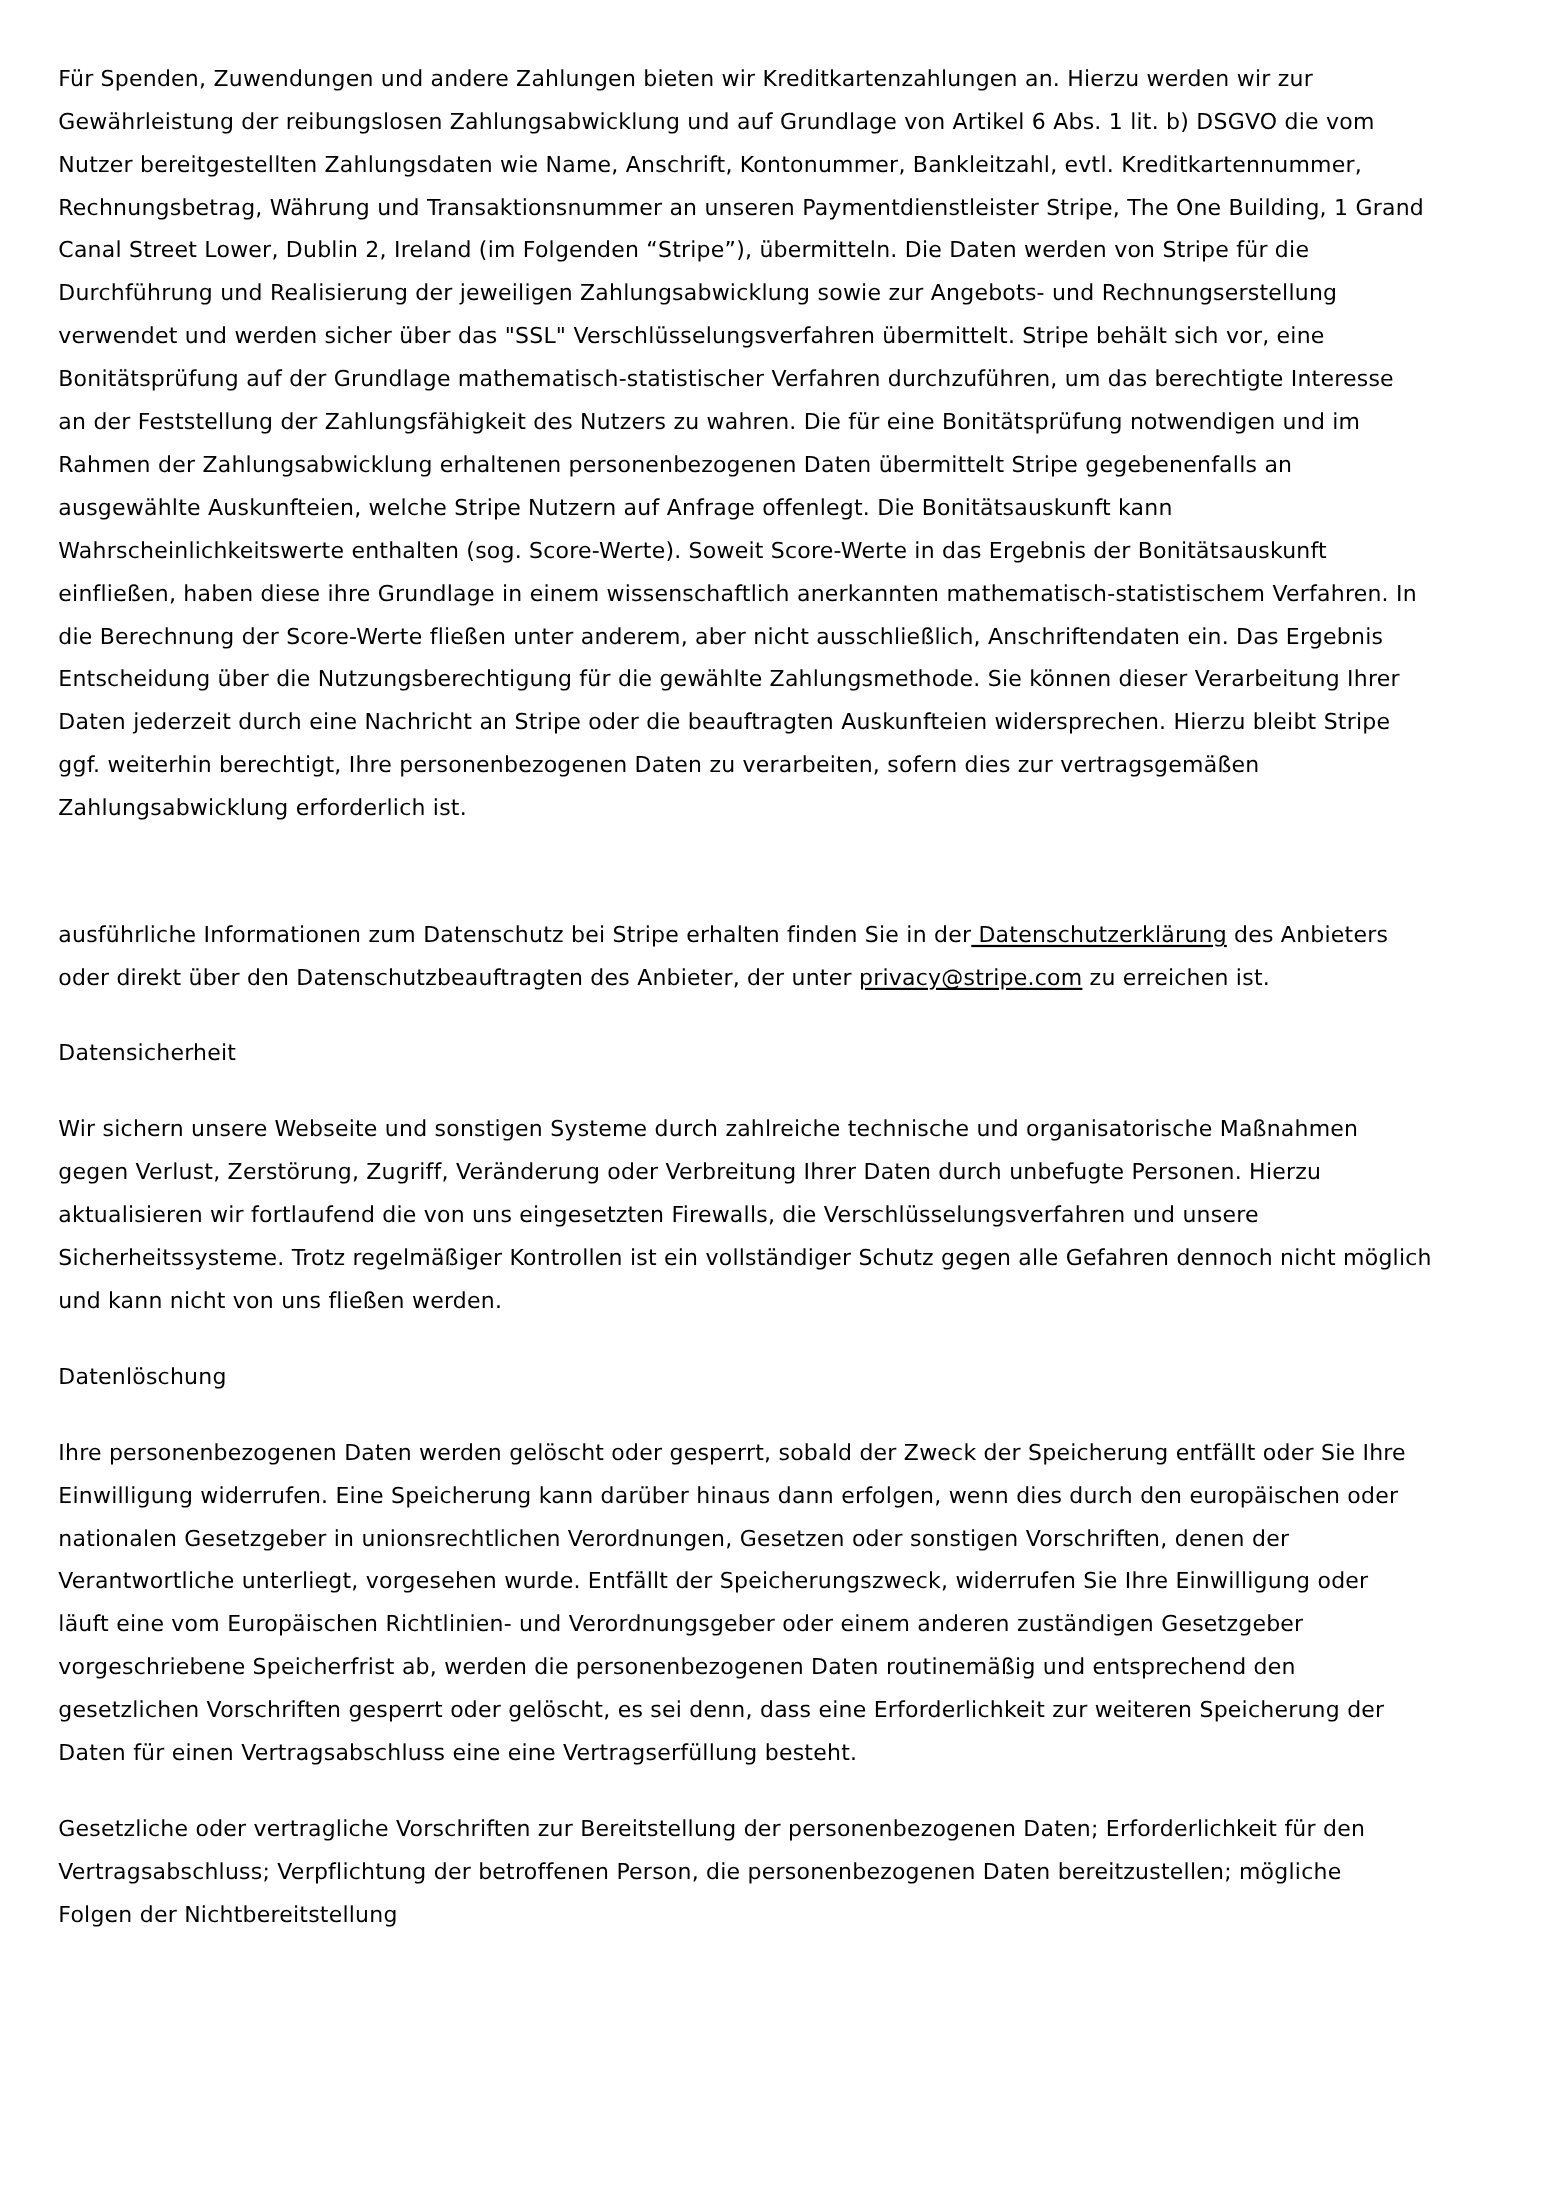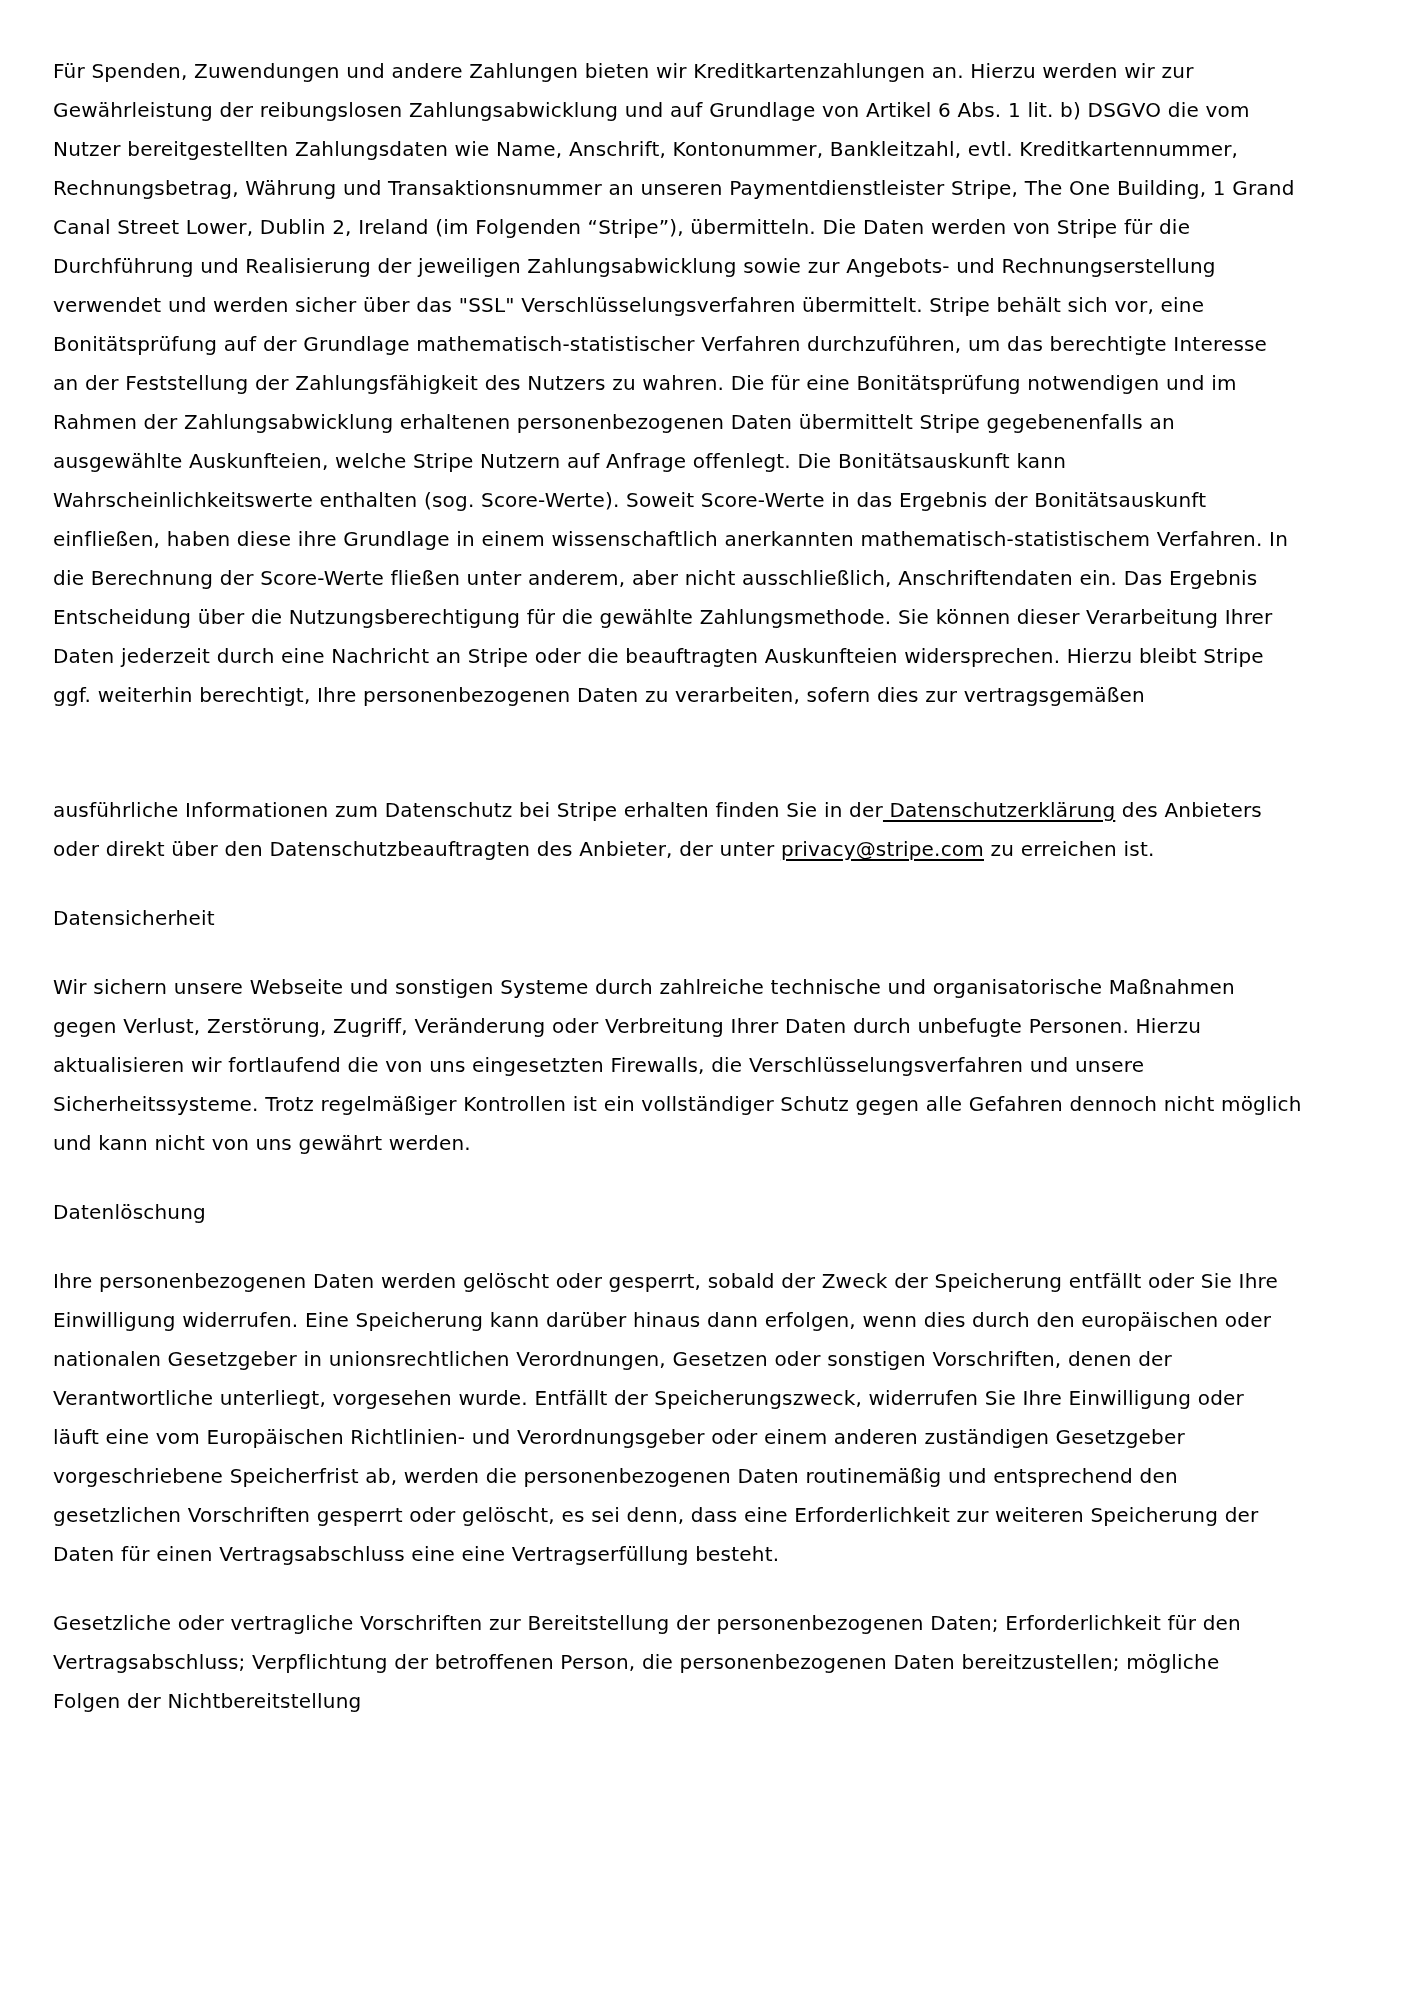--- a/index.html
+++ b/index.html
@@ -58,34 +58,35 @@
       <div class="line"><span>Bonitätsprüfung auf der Grundlage mathematisch-statistischer Verfahren durchzuführen, um das berechtigte Interesse</span></div>
       <div class="line"><span>an der Feststellung der Zahlungsfähigkeit des Nutzers zu wahren. Die für eine Bonitätsprüfung notwendigen und im</span></div>
       <div class="line"><span>Rahmen der Zahlungsabwicklung erhaltenen personenbezogenen Daten übermittelt Stripe gegebenenfalls an</span></div>
       <div class="line"><span>ausgewählte Auskunfteien, welche Stripe Nutzern auf Anfrage offenlegt. Die Bonitätsauskunft kann</span></div>
       <div class="line"><span>Wahrscheinlichkeitswerte enthalten (sog. Score-Werte). Soweit Score-Werte in das Ergebnis der Bonitätsauskunft</span></div>
       <div class="line"><span>einfließen, haben diese ihre Grundlage in einem wissenschaftlich anerkannten mathematisch-statistischem Verfahren. In</span></div>
       <div class="line"><span>die Berechnung der Score-Werte fließen unter anderem, aber nicht ausschließlich, Anschriftendaten ein. Das Ergebnis</span></div>
       <div class="line"><span>Entscheidung über die Nutzungsberechtigung für die gewählte Zahlungsmethode. Sie können dieser Verarbeitung Ihrer</span></div>
       <div class="line"><span>Daten jederzeit durch eine Nachricht an Stripe oder die beauftragten Auskunfteien widersprechen. Hierzu bleibt Stripe</span></div>
       <div class="line"><span>ggf. weiterhin berechtigt, Ihre personenbezogenen Daten zu verarbeiten, sofern dies zur vertragsgemäßen</span></div>
+      <div class="line"><span>Zahlungsabwicklung erforderlich ist.</span></div>
     </div>
     <div class="block paragraph">
       <div class="line"><span>ausführliche Informationen zum Datenschutz bei Stripe erhalten finden Sie in der</span><span class="underline"> Datenschutzerklärung</span><span> des Anbieters</span></div>
       <div class="line"><span>oder direkt über den Datenschutzbeauftragten des Anbieter, der unter </span><span class="underline">privacy@stripe.com</span><span> zu erreichen ist.</span></div>
     </div>
     <div class="block heading">
       <div class="line"><span>Datensicherheit</span></div>
     </div>
     <div class="block paragraph">
       <div class="line"><span>Wir sichern unsere Webseite und sonstigen Systeme durch zahlreiche technische und organisatorische Maßnahmen</span></div>
       <div class="line"><span>gegen Verlust, Zerstörung, Zugriff, Veränderung oder Verbreitung Ihrer Daten durch unbefugte Personen. Hierzu</span></div>
       <div class="line"><span>aktualisieren wir fortlaufend die von uns eingesetzten Firewalls, die Verschlüsselungsverfahren und unsere</span></div>
       <div class="line"><span>Sicherheitssysteme. Trotz regelmäßiger Kontrollen ist ein vollständiger Schutz gegen alle Gefahren dennoch nicht möglich</span></div>
-      <div class="line"><span>und kann nicht von uns gewährt werden.</span></div>
+      <div class="line"><span>und kann nicht von uns fließen werden.</span></div>
     </div>
     <div class="block heading">
       <div class="line"><span>Datenlöschung</span></div>
     </div>
     <div class="block paragraph">
       <div class="line"><span>Ihre personenbezogenen Daten werden gelöscht oder gesperrt, sobald der Zweck der Speicherung entfällt oder Sie Ihre</span></div>
       <div class="line"><span>Einwilligung widerrufen. Eine Speicherung kann darüber hinaus dann erfolgen, wenn dies durch den europäischen oder</span></div>
       <div class="line"><span>nationalen Gesetzgeber in unionsrechtlichen Verordnungen, Gesetzen oder sonstigen Vorschriften, denen der</span></div>
       <div class="line"><span>Verantwortliche unterliegt, vorgesehen wurde. Entfällt der Speicherungszweck, widerrufen Sie Ihre Einwilligung oder</span></div>
       <div class="line"><span>läuft eine vom Europäischen Richtlinien- und Verordnungsgeber oder einem anderen zuständigen Gesetzgeber</span></div>

